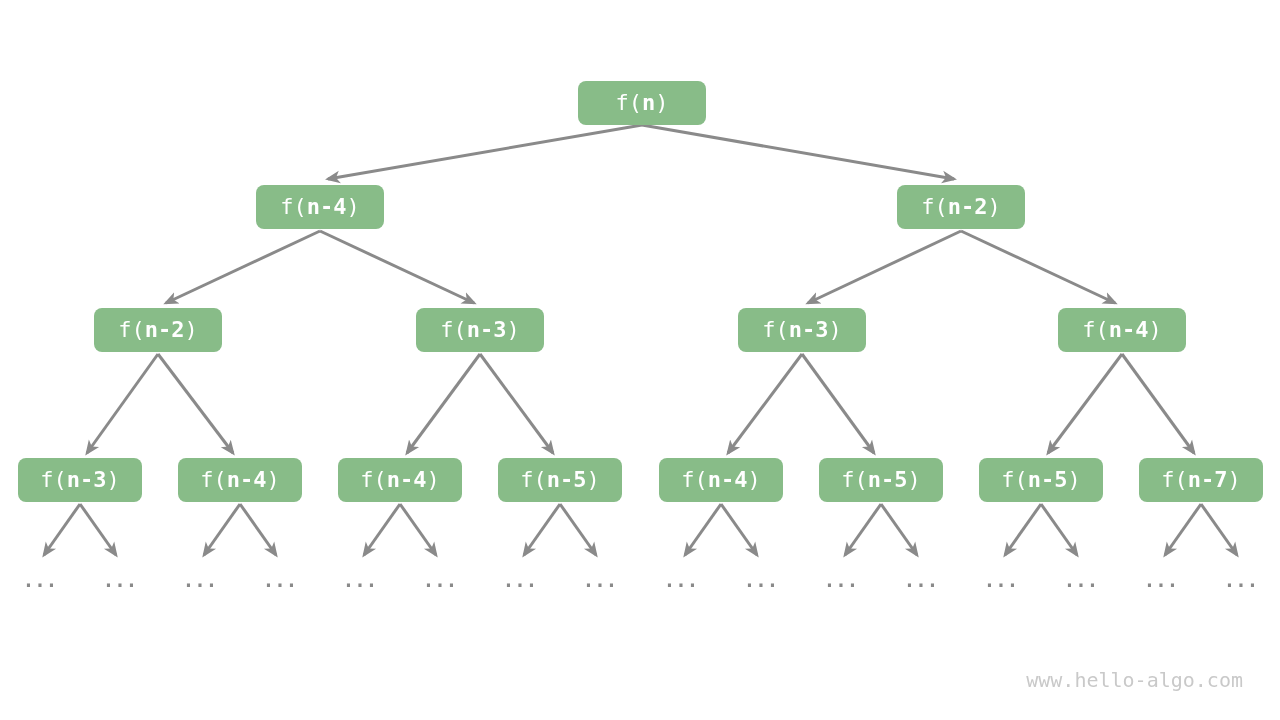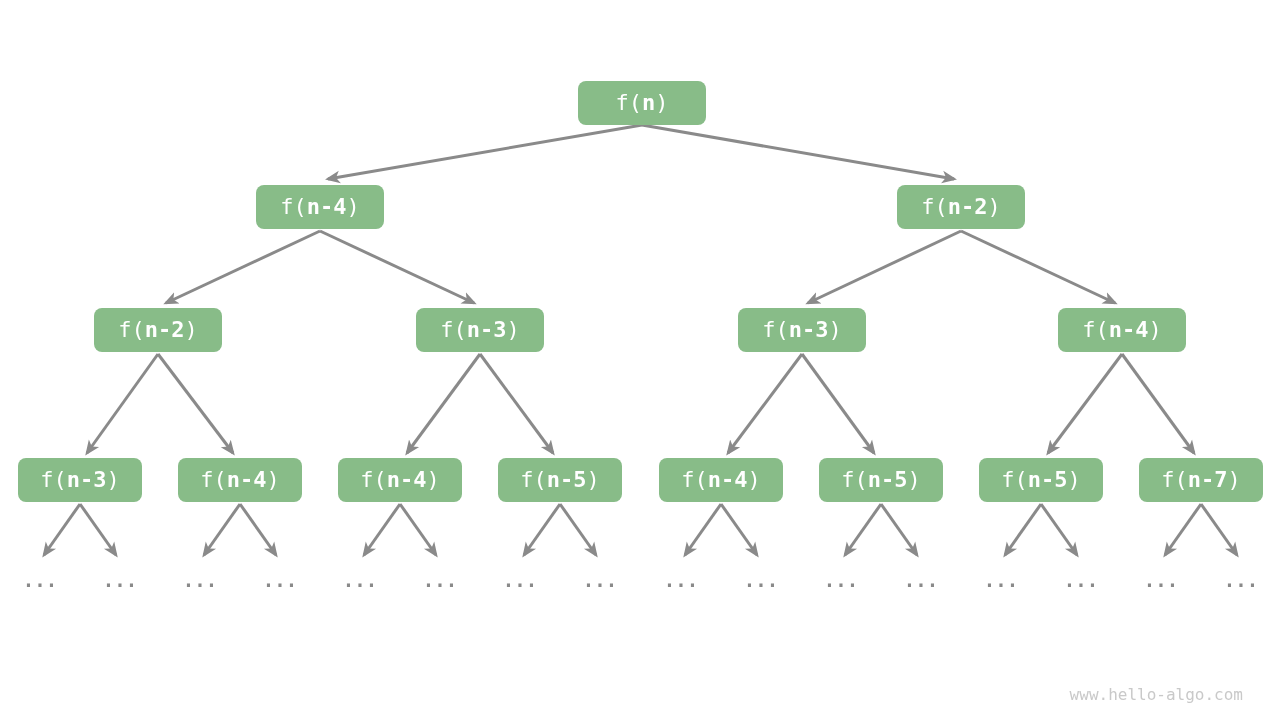--- a/index.html
+++ b/index.html
@@ -17,22 +17,22 @@
     display:flex; align-items:center; justify-content:center;
     font-size:22px; line-height:1; white-space:pre;
   }
   .node .arg { font-weight:bold; }
   .dots {
     position:absolute; transform:translateX(-50%);
     color:var(--ellipsis-text,#8A8A8A);
     font-size:19px; font-weight:bold; line-height:20px; letter-spacing:0;
   }
   .watermark {
-    position:absolute; right:37px; bottom:16px;
-    color:var(--watermark-text,#C9C9C9); font-size:16px;
+    position:absolute; right:37px; bottom:28px;
+    color:var(--watermark-text,#C9C9C9); font-size:20px;
   }
 </style>
 </head>
 <body>
 
 <div class="canvas">
 
   <svg class="edges" viewBox="0 0 1280 720">
     <defs>
       <marker id="arrowhead" viewBox="0 0 10 10" refX="8" refY="5" markerWidth="5" markerHeight="5" orient="auto">

